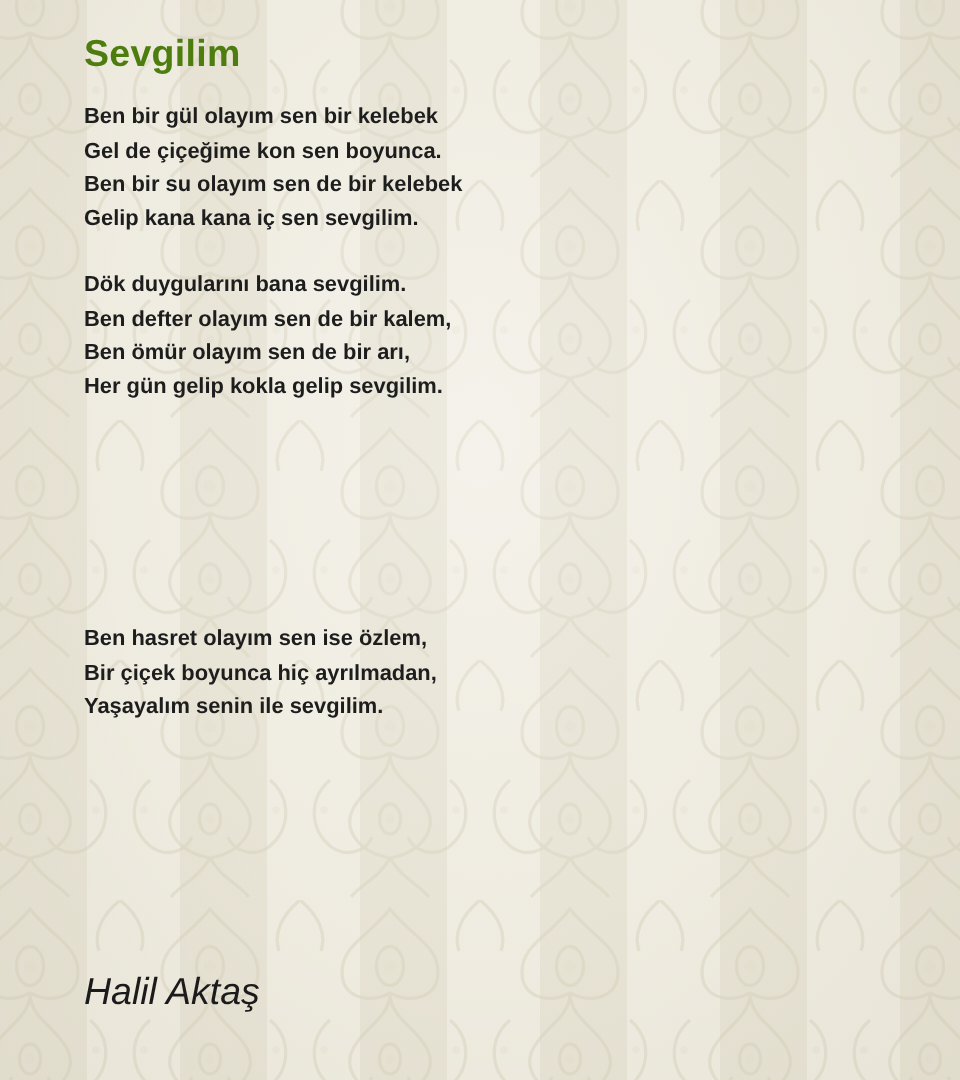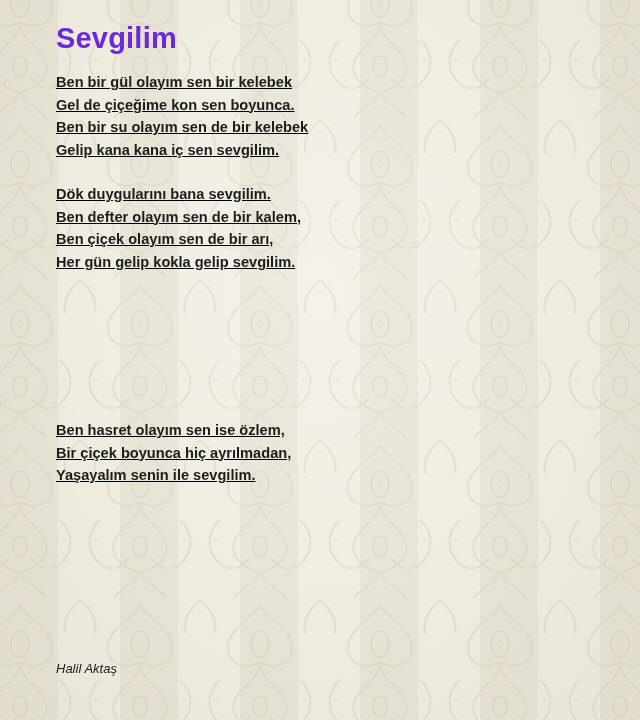--- a/index.html
+++ b/index.html
@@ -51,49 +51,48 @@
     background: radial-gradient(ellipse at 50% 40%, rgba(255,255,255,0.25) 0%, rgba(228,223,205,0.18) 60%, rgba(205,199,178,0.25) 100%);
   }
 
   .content {
     position: relative;
     z-index: 2;
     padding: 16px 40px 0 56px;
   }
 
   .poem-title {
-    font-size: 29px;
+    font-size: 25px;
     font-weight: bold;
-    color: #6d28d9;
+    color: #4d7c0f;
     margin: 6px 0 16px 0;
     letter-spacing: 0.2px;
   }
 
   .stanza {
     margin: 0 0 22px 0;
-    text-decoration: underline;
   }
   .poem-line {
     font-size: 14.6px;
     font-weight: bold;
     color: #1d1d1d;
     line-height: 22.5px;
     white-space: pre;
   }
 
   .gap {
     height: 124px;
   }
 
   .author {
     position: absolute;
     left: 56px;
     bottom: 44px;
     z-index: 2;
-    font-size: 13px;
+    font-size: 25px;
     font-style: italic;
     color: #1b1b1b;
     font-family: "Liberation Sans", sans-serif;
   }
 </style>
 </head>
 <body>
 
 <div class="page">
 
@@ -133,21 +132,21 @@
     <div class="stanza">
       <div class="poem-line">Ben bir gül olayım sen bir kelebek</div>
       <div class="poem-line">Gel de çiçeğime kon sen boyunca.</div>
       <div class="poem-line">Ben bir su olayım sen de bir kelebek</div>
       <div class="poem-line">Gelip kana kana iç sen sevgilim.</div>
     </div>
 
     <div class="stanza">
       <div class="poem-line">Dök duygularını bana sevgilim.</div>
       <div class="poem-line">Ben defter olayım sen de bir kalem,</div>
-      <div class="poem-line">Ben çiçek olayım sen de bir arı,</div>
+      <div class="poem-line">Ben ömür olayım sen de bir arı,</div>
       <div class="poem-line">Her gün gelip kokla gelip sevgilim.</div>
     </div>
 
     <div class="gap"></div>
 
     <div class="stanza">
       <div class="poem-line">Ben hasret olayım sen ise özlem,</div>
       <div class="poem-line">Bir çiçek boyunca hiç ayrılmadan,</div>
       <div class="poem-line">Yaşayalım senin ile sevgilim.</div>
     </div>

